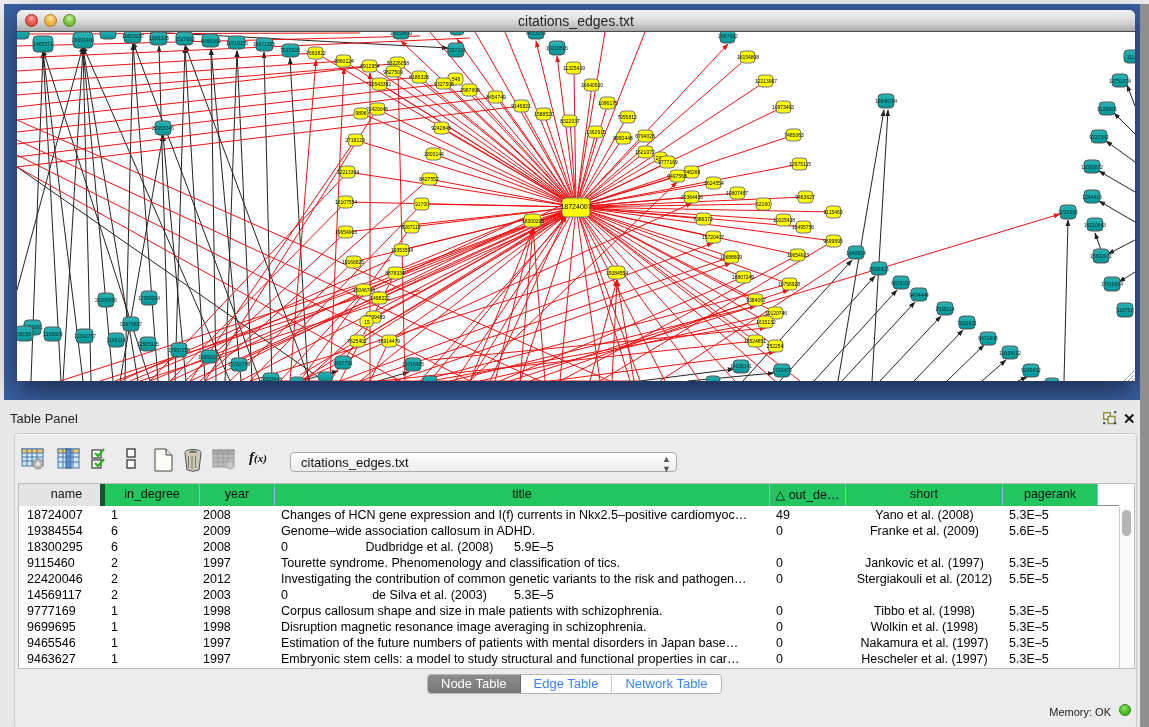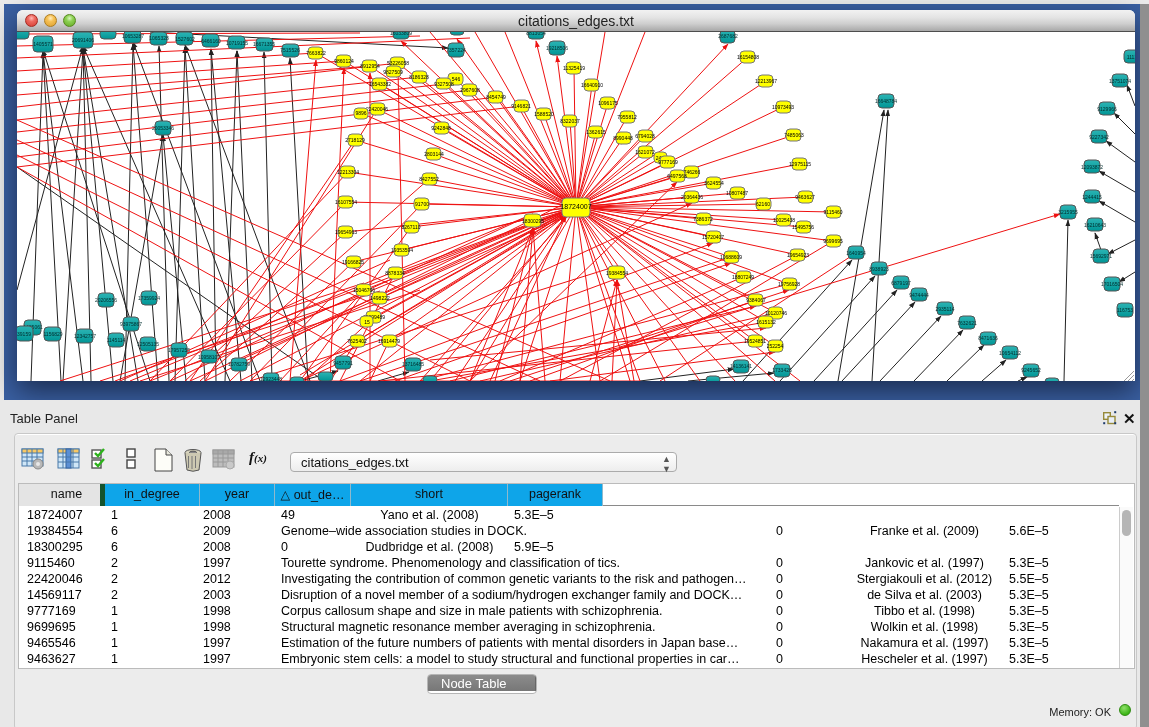--- a/index.html
+++ b/index.html
@@ -29,38 +29,38 @@
 .ticon { position:absolute; top:14px; }
 #dropdown { position:absolute; left:275px; top:18px; width:387px; height:20px;
   border:1px solid #ababab; border-radius:4px;
   background:linear-gradient(#ffffff,#ededed); font-size:13px; color:#111;
   padding:2px 0 0 10px; }
 #ddarrow { position:absolute; right:6px; top:1px; font-size:9px; color:#555; letter-spacing:-1px;}
 #tablewrap { position:absolute; left:3px; top:49px; width:1117px; height:186px; background:#fff;
   border:1px solid #bbb; overflow:hidden; }
 #thead { position:absolute; left:0; top:0; height:22px; width:1100px; display:flex;
   font-size:12.5px; color:#111; border-bottom:1px solid #8a8a8a; }
-#thead div { background:#0ea5e9; border-right:1px solid #8fb9cc; text-align:center;
+#thead div { background:#22c55e; border-right:1px solid #8fb9cc; text-align:center;
   padding-top:3px; height:22px; }
 #thead .h0 { width:86px; background:#e4e4e4; border-right:5px solid #14532d; padding-left:14px; }
 #thead .h1 { width:95px; } #thead .h2 { width:75px; } #thead .h3 { width:495px; }
 #thead .h4 { width:76px; } #thead .h5 { width:157px; } #thead .h6 { width:95px; }
 #tbody { position:absolute; left:0; top:23px; width:1100px; font-size:12.5px; color:#000; }
 .trow { display:flex; height:16px; line-height:16px; }
 .trow div { overflow:hidden; white-space:nowrap; }
 .c0 { width:86px; padding-left:8px; } .c1 { width:95px; padding-left:6px; }
 .c2 { width:75px; padding-left:3px; } .c3 { width:495px; padding-left:6px; }
 .c4 { width:76px; padding-left:6px; } .c5 { width:157px; text-align:center; }
 .c6 { width:95px; padding-left:6px; }
 #vscroll { position:absolute; right:1px; top:23px; width:14px; height:161px; background:#fafafa;
   border-left:1px solid #ccc; }
 #vthumb { position:absolute; left:2px; top:3px; width:9px; height:26px; background:#b5b5b5; border-radius:5px; }
 #tabs { position:absolute; left:427px; top:274px; height:20px; display:flex;
   border:1px solid #b5b5b5; border-radius:4px; overflow:hidden; background:#fff;
-  font-size:13px;flex-direction:column; }
+  font-size:13px; }
 #tabs div { padding:1px 13px 0 13px; border-right:1px solid #ccc; color:#3b82f6; }
 #tabs .sel { background:linear-gradient(#8c8c8c,#777); color:#fff; border-right:1px solid #666; }
 #tabs div:last-child { border-right:none; }
 #mem { position:absolute; right:29px; top:306px; font-size:11px; color:#222; }
 #memdot { position:absolute; left:1119px; top:304px; width:12px; height:12px; border-radius:50%;
   background:radial-gradient(circle at 40% 30%, #8fe06a, #3cb516 70%); border:1px solid #2f8c11; }
 </style></head><body>
 <div id="desk"></div>
 <div id="topstrip"></div>
 <div id="leftstrip"></div>
@@ -636,38 +636,40 @@
       <path d="M1 10h21M1 14h21M6 2v17M11 2v17M16 2v17" stroke="#999" fill="none"></path>
       <circle cx="18" cy="17" r="4" fill="#c9c9c9" stroke="#aaa"></circle>
     </svg>
     <div class="ticon" style="left:234px;top:15px;font-size:15px;font-style:italic;font-weight:bold;font-family:'Liberation Serif',serif;color:#111;position:absolute;">f<span style="font-size:11px">(x)</span></div>
     <div id="dropdown">citations_edges.txt<div id="ddarrow">▲<br>▼</div></div>
     <div id="tablewrap">
       <div id="thead">
         <div class="h0">name</div>
           <div class="h1">in_degree</div>
           <div class="h2">year</div>
+        <div class="h3">title</div>
           <div class="h4">△ out_de…</div>
           <div class="h5">short</div>
         <div class="h6">pagerank</div>
       </div>
       <div id="tbody">
           <div class="trow">
             <div class="c0">18724007</div>
             <div class="c1">1</div>
             <div class="c2">2008</div>
+            <div class="c3">Changes of HCN gene expression and I(f) currents in Nkx2.5–positive cardiomyoc…</div>
             <div class="c4">49</div>
             <div class="c5">Yano et al. (2008)</div>
             <div class="c6">5.3E–5</div>
           </div>
           <div class="trow">
             <div class="c0">19384554</div>
             <div class="c1">6</div>
             <div class="c2">2009</div>
-            <div class="c3">Genome–wide association studies in DOCK.</div>
+            <div class="c3">Genome–wide association callosum in ADHD.</div>
             <div class="c4">0</div>
             <div class="c5">Franke et al. (2009)</div>
             <div class="c6">5.6E–5</div>
           </div>
           <div class="trow">
             <div class="c0">18300295</div>
             <div class="c1">6</div>
             <div class="c2">2008</div>
             <div class="c4">0</div>
             <div class="c5">Dudbridge et al. (2008)</div>
@@ -688,39 +690,38 @@
             <div class="c2">2012</div>
             <div class="c3">Investigating the contribution of common genetic variants to the risk and pathogen…</div>
             <div class="c4">0</div>
             <div class="c5">Stergiakouli et al. (2012)</div>
             <div class="c6">5.5E–5</div>
           </div>
           <div class="trow">
             <div class="c0">14569117</div>
             <div class="c1">2</div>
             <div class="c2">2003</div>
-            <div class="c3">Disruption of a novel member of a sodium/hydrogen exchanger family and DOCK…</div>
             <div class="c4">0</div>
             <div class="c5">de Silva et al. (2003)</div>
             <div class="c6">5.3E–5</div>
           </div>
           <div class="trow">
             <div class="c0">9777169</div>
             <div class="c1">1</div>
             <div class="c2">1998</div>
             <div class="c3">Corpus callosum shape and size in male patients with schizophrenia.</div>
             <div class="c4">0</div>
             <div class="c5">Tibbo et al. (1998)</div>
             <div class="c6">5.3E–5</div>
           </div>
           <div class="trow">
             <div class="c0">9699695</div>
             <div class="c1">1</div>
             <div class="c2">1998</div>
-            <div class="c3">Structural magnetic resonance member averaging in schizophrenia.</div>
+            <div class="c3">Disruption magnetic resonance image averaging in schizophrenia.</div>
             <div class="c4">0</div>
             <div class="c5">Wolkin et al. (1998)</div>
             <div class="c6">5.3E–5</div>
           </div>
           <div class="trow">
             <div class="c0">9465546</div>
             <div class="c1">1</div>
             <div class="c2">1997</div>
             <div class="c3">Estimation of the future numbers of patients with mental disorders in Japan base…</div>
             <div class="c4">0</div>

